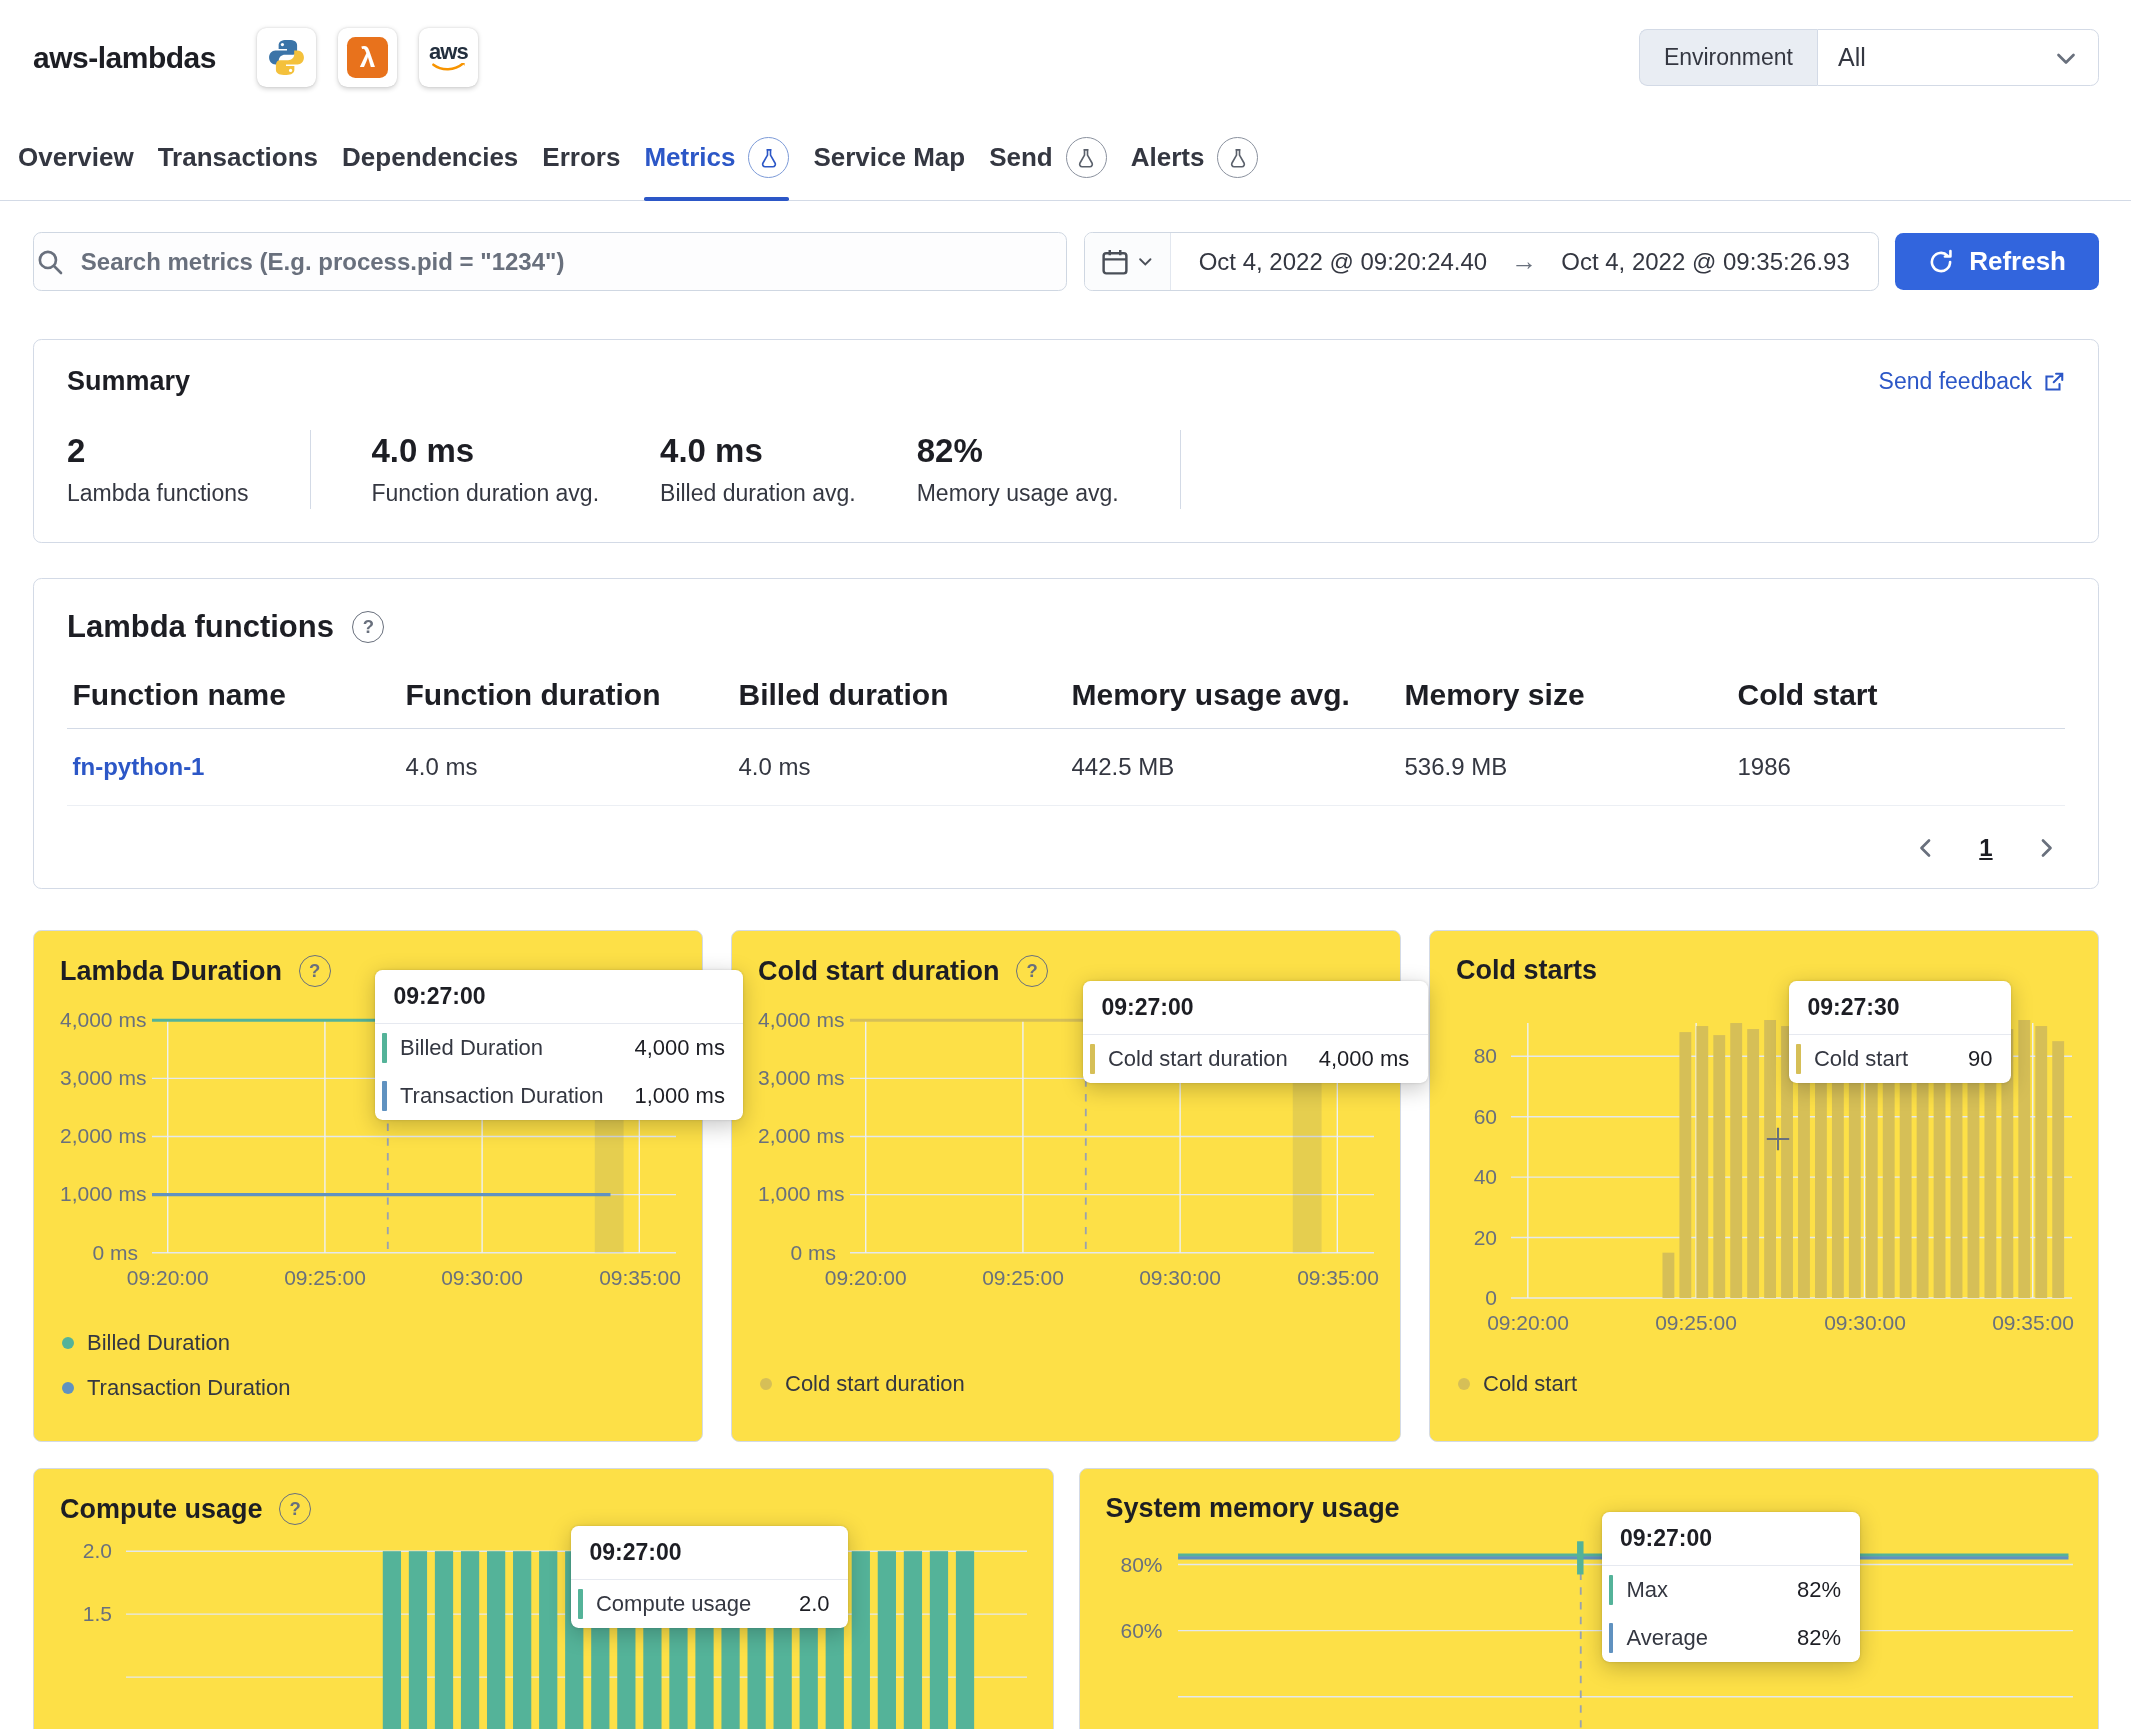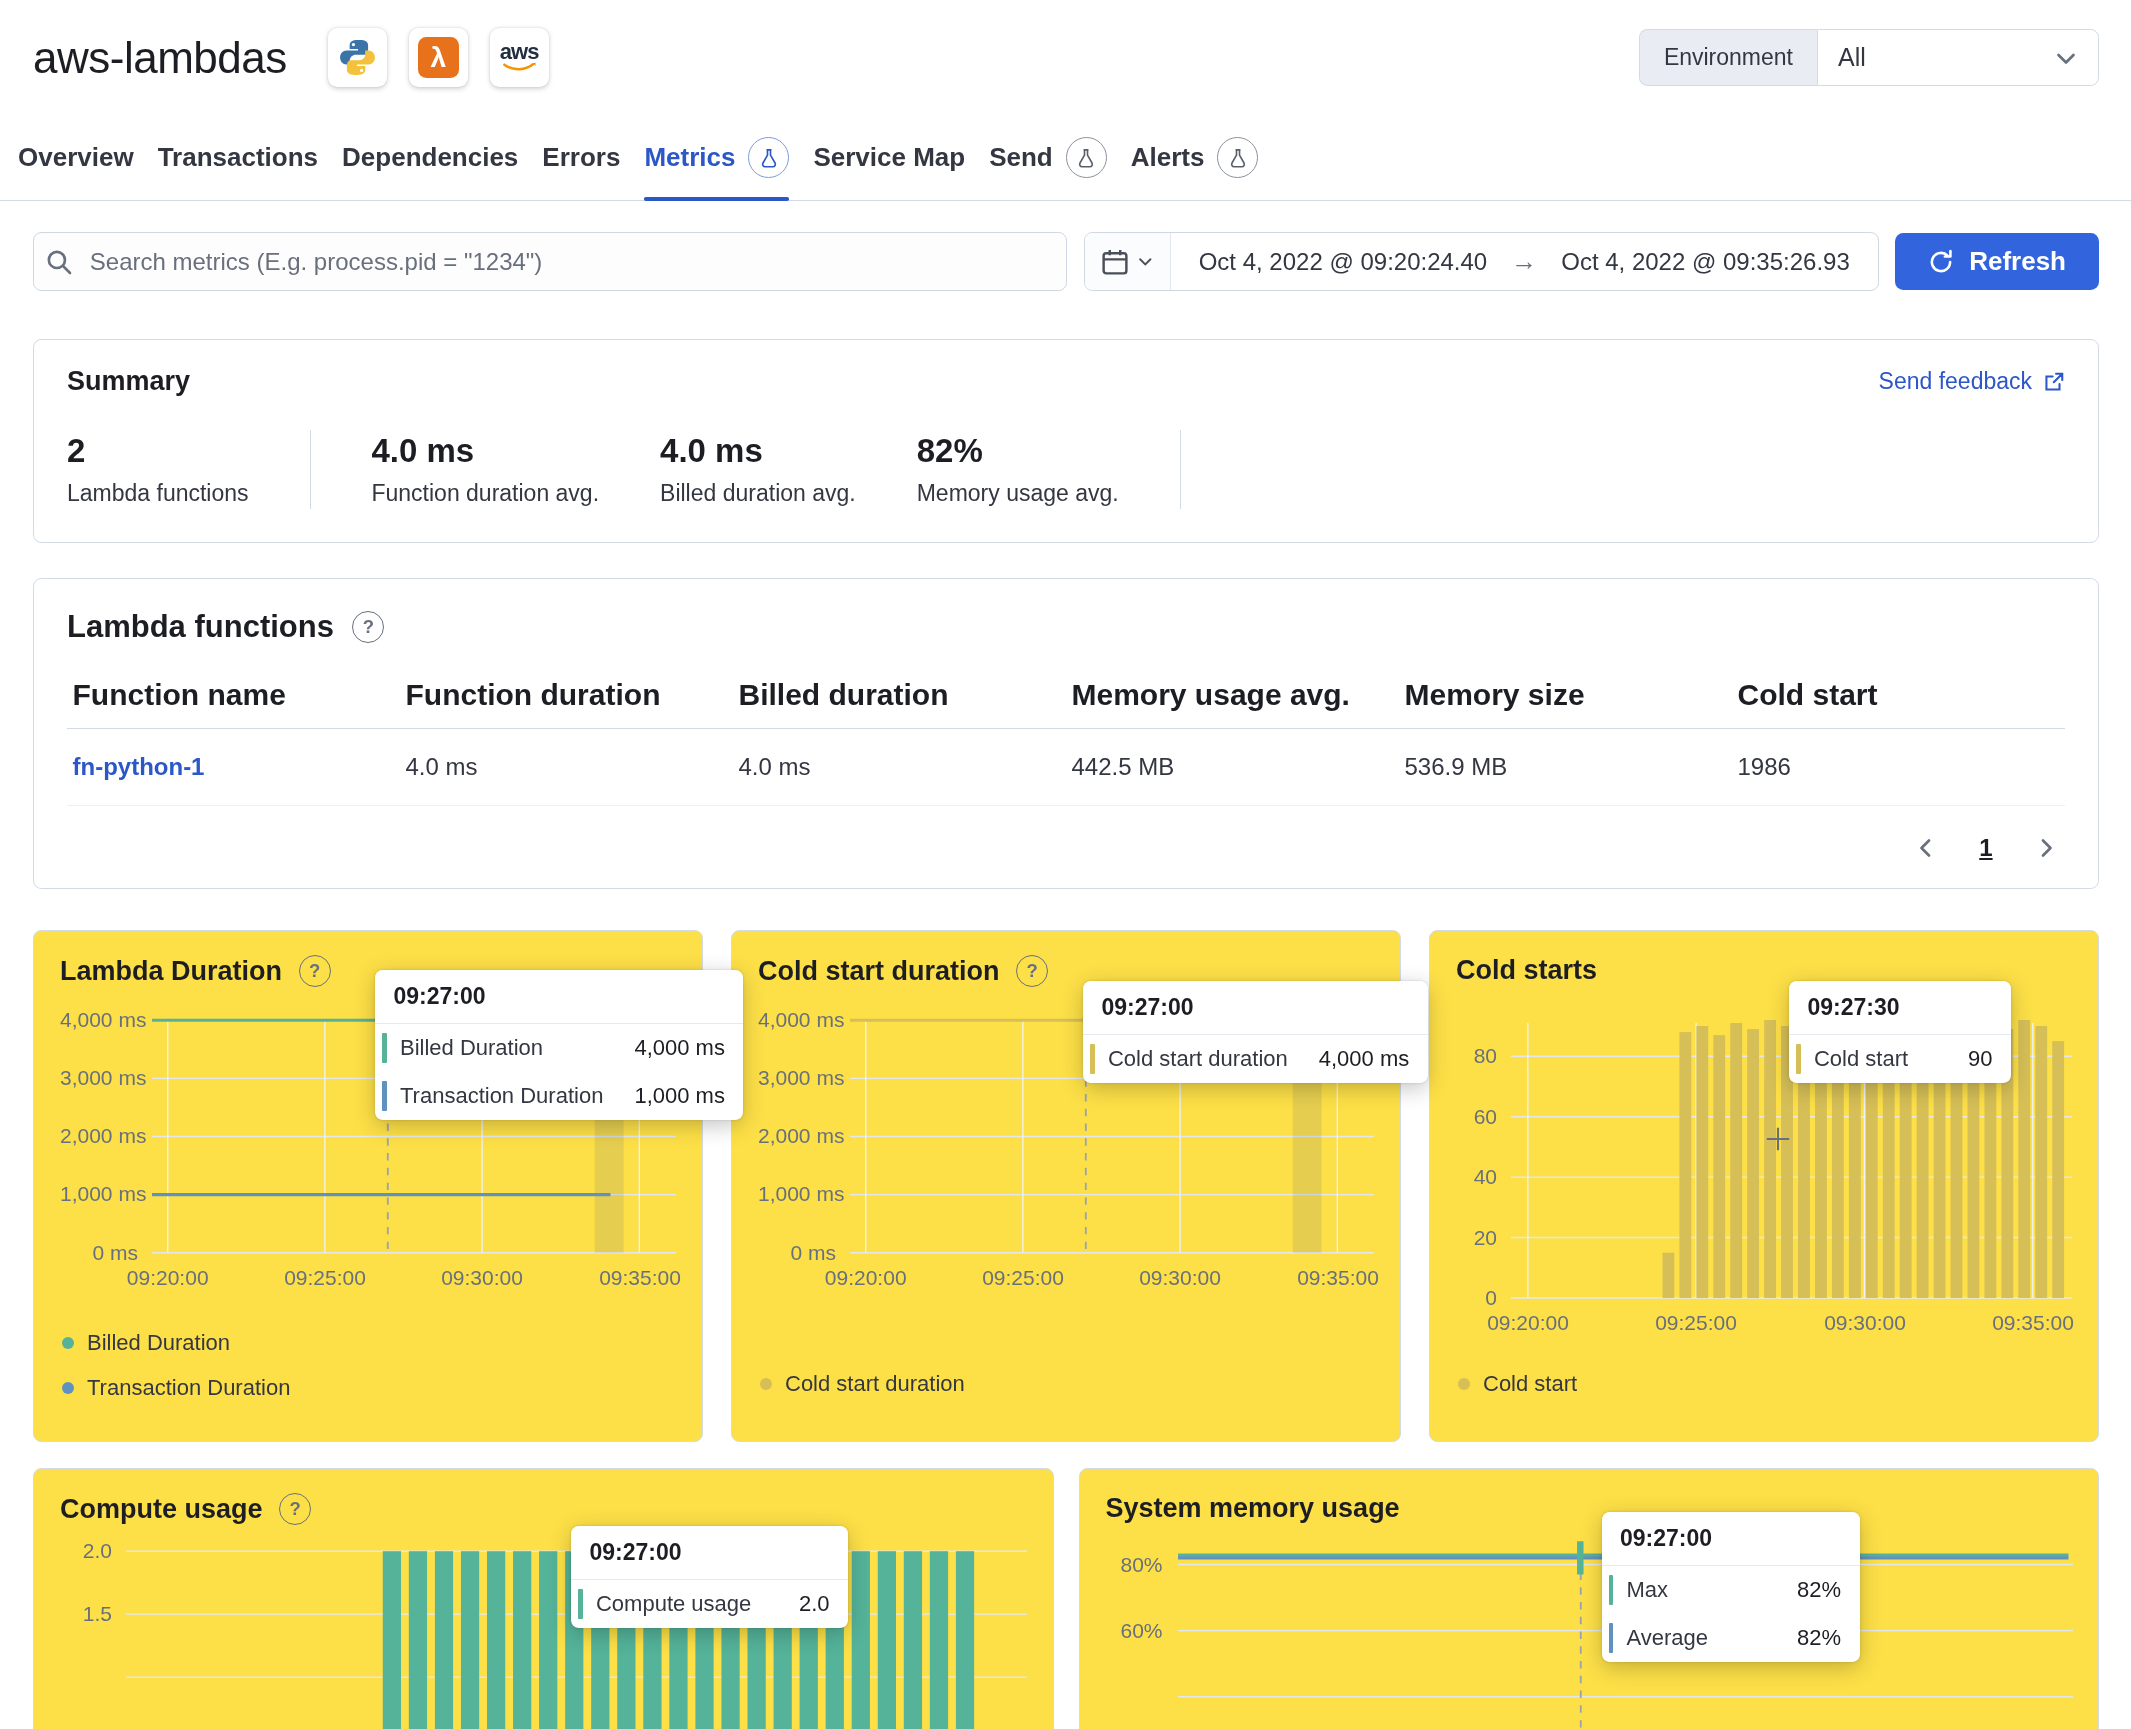--- a/index.html
+++ b/index.html
@@ -1,21 +1,21 @@
 <!DOCTYPE html>
 <html style="font-size:14.8px"><head>
 <meta charset="utf-8">
 <style>
   html,body{margin:0;padding:0;background:#fff;}
   body{font-family:"Liberation Sans","DejaVu Sans",sans-serif;color:#1d1e24;}
   .page{position:relative;width:2132px;height:1730px;overflow:hidden;background:#fff;}
 
   
   .top{display:flex;align-items:center;padding:28px 33px 0;}
-  .app-title{font-size:44px;font-weight:400;letter-spacing:-0.5px;}
+  .app-title{font-size:30px;font-weight:700;letter-spacing:-0.5px;}
   .badges{display:flex;gap:22px;margin-left:41px;}
   .badge{width:59px;height:59px;background:#fff;border-radius:9.2px;display:flex;align-items:center;justify-content:center;
          box-shadow:0 1.8px 5.5px rgba(0,0,0,.18),0 0 1.8px rgba(0,0,0,.12);}
   .lambda-chip{width:41px;height:41px;background:#e8721c;border-radius:8.3px;color:#fff;font-size:28px;font-weight:700;
                display:flex;align-items:center;justify-content:center;}
   .aws-chip{display:flex;flex-direction:column;align-items:center;line-height:1;}
   .aws-chip .aws-word{font-weight:700;font-size:22px;color:#232f3e;letter-spacing:-0.9px;}
   .env{margin-left:auto;display:flex;height:57px;padding-left:45px;}
   .env-label{background:#e9edf3;border:0.9px solid #d3dae6;border-right:none;border-radius:8.3px 0 0 8.3px;
              padding:0 24px;display:flex;align-items:center;font-size:23px;color:#343741;}
@@ -28,21 +28,21 @@
        padding-bottom:22px;position:relative;cursor:pointer;white-space:nowrap;}
   .tab.active{color:#2c57c7;}
   .tab.active::after{content:"";position:absolute;left:0;right:0;bottom:-0.9px;height:3.7px;background:#2c57c7;border-radius:1.8px;}
   .flask-badge{width:39px;height:39px;border-radius:50%;border:1.8px solid #8a919e;color:#5a606b;
                display:flex;align-items:center;justify-content:center;flex-shrink:0;}
   .tab.active .flask-badge{border-color:#7d9bd8;color:#2c57c7;}
 
   
   .toolbar{display:flex;gap:16.6px;padding:0 33px;margin-top:31px;align-items:center;}
   .search{flex:1;height:57px;border:0.9px solid #cfd7e2;border-radius:8.3px;display:flex;align-items:center;
-          padding:0 11px;background:#fdfdfe;gap:14.8px;color:#69707d;}
+          padding:0 2px;background:#fdfdfe;gap:14.8px;color:#69707d;font-weight:bold;}
   .search-input{border:none;outline:none;flex:1;font:inherit;font-size:24px;color:#343741;background:transparent;}
   .search-input::placeholder{color:#69707d;}
   .datepicker{display:flex;height:57px;border:0.9px solid #cfd7e2;border-radius:8.3px;overflow:hidden;background:#fff;align-items:stretch;}
   .cal-btn{width:85px;display:flex;align-items:center;justify-content:center;gap:7.4px;border-right:0.9px solid #e2e7ef;
            background:#fbfcfd;color:#4a4f58;cursor:pointer;}
   .dates{display:flex;align-items:center;gap:24px;padding:0 28px;font-size:24px;color:#343741;}
   .date-field{cursor:pointer;white-space:nowrap;}
   .arrow{color:#69707d;font-size:26px;}
   .refresh-btn{height:57px;padding:0 33px;background:#3265dd;color:#fff;border:none;border-radius:8.3px;display:flex;
                align-items:center;gap:14.8px;font-size:26px;font-weight:600;cursor:pointer;font-family:inherit;}

